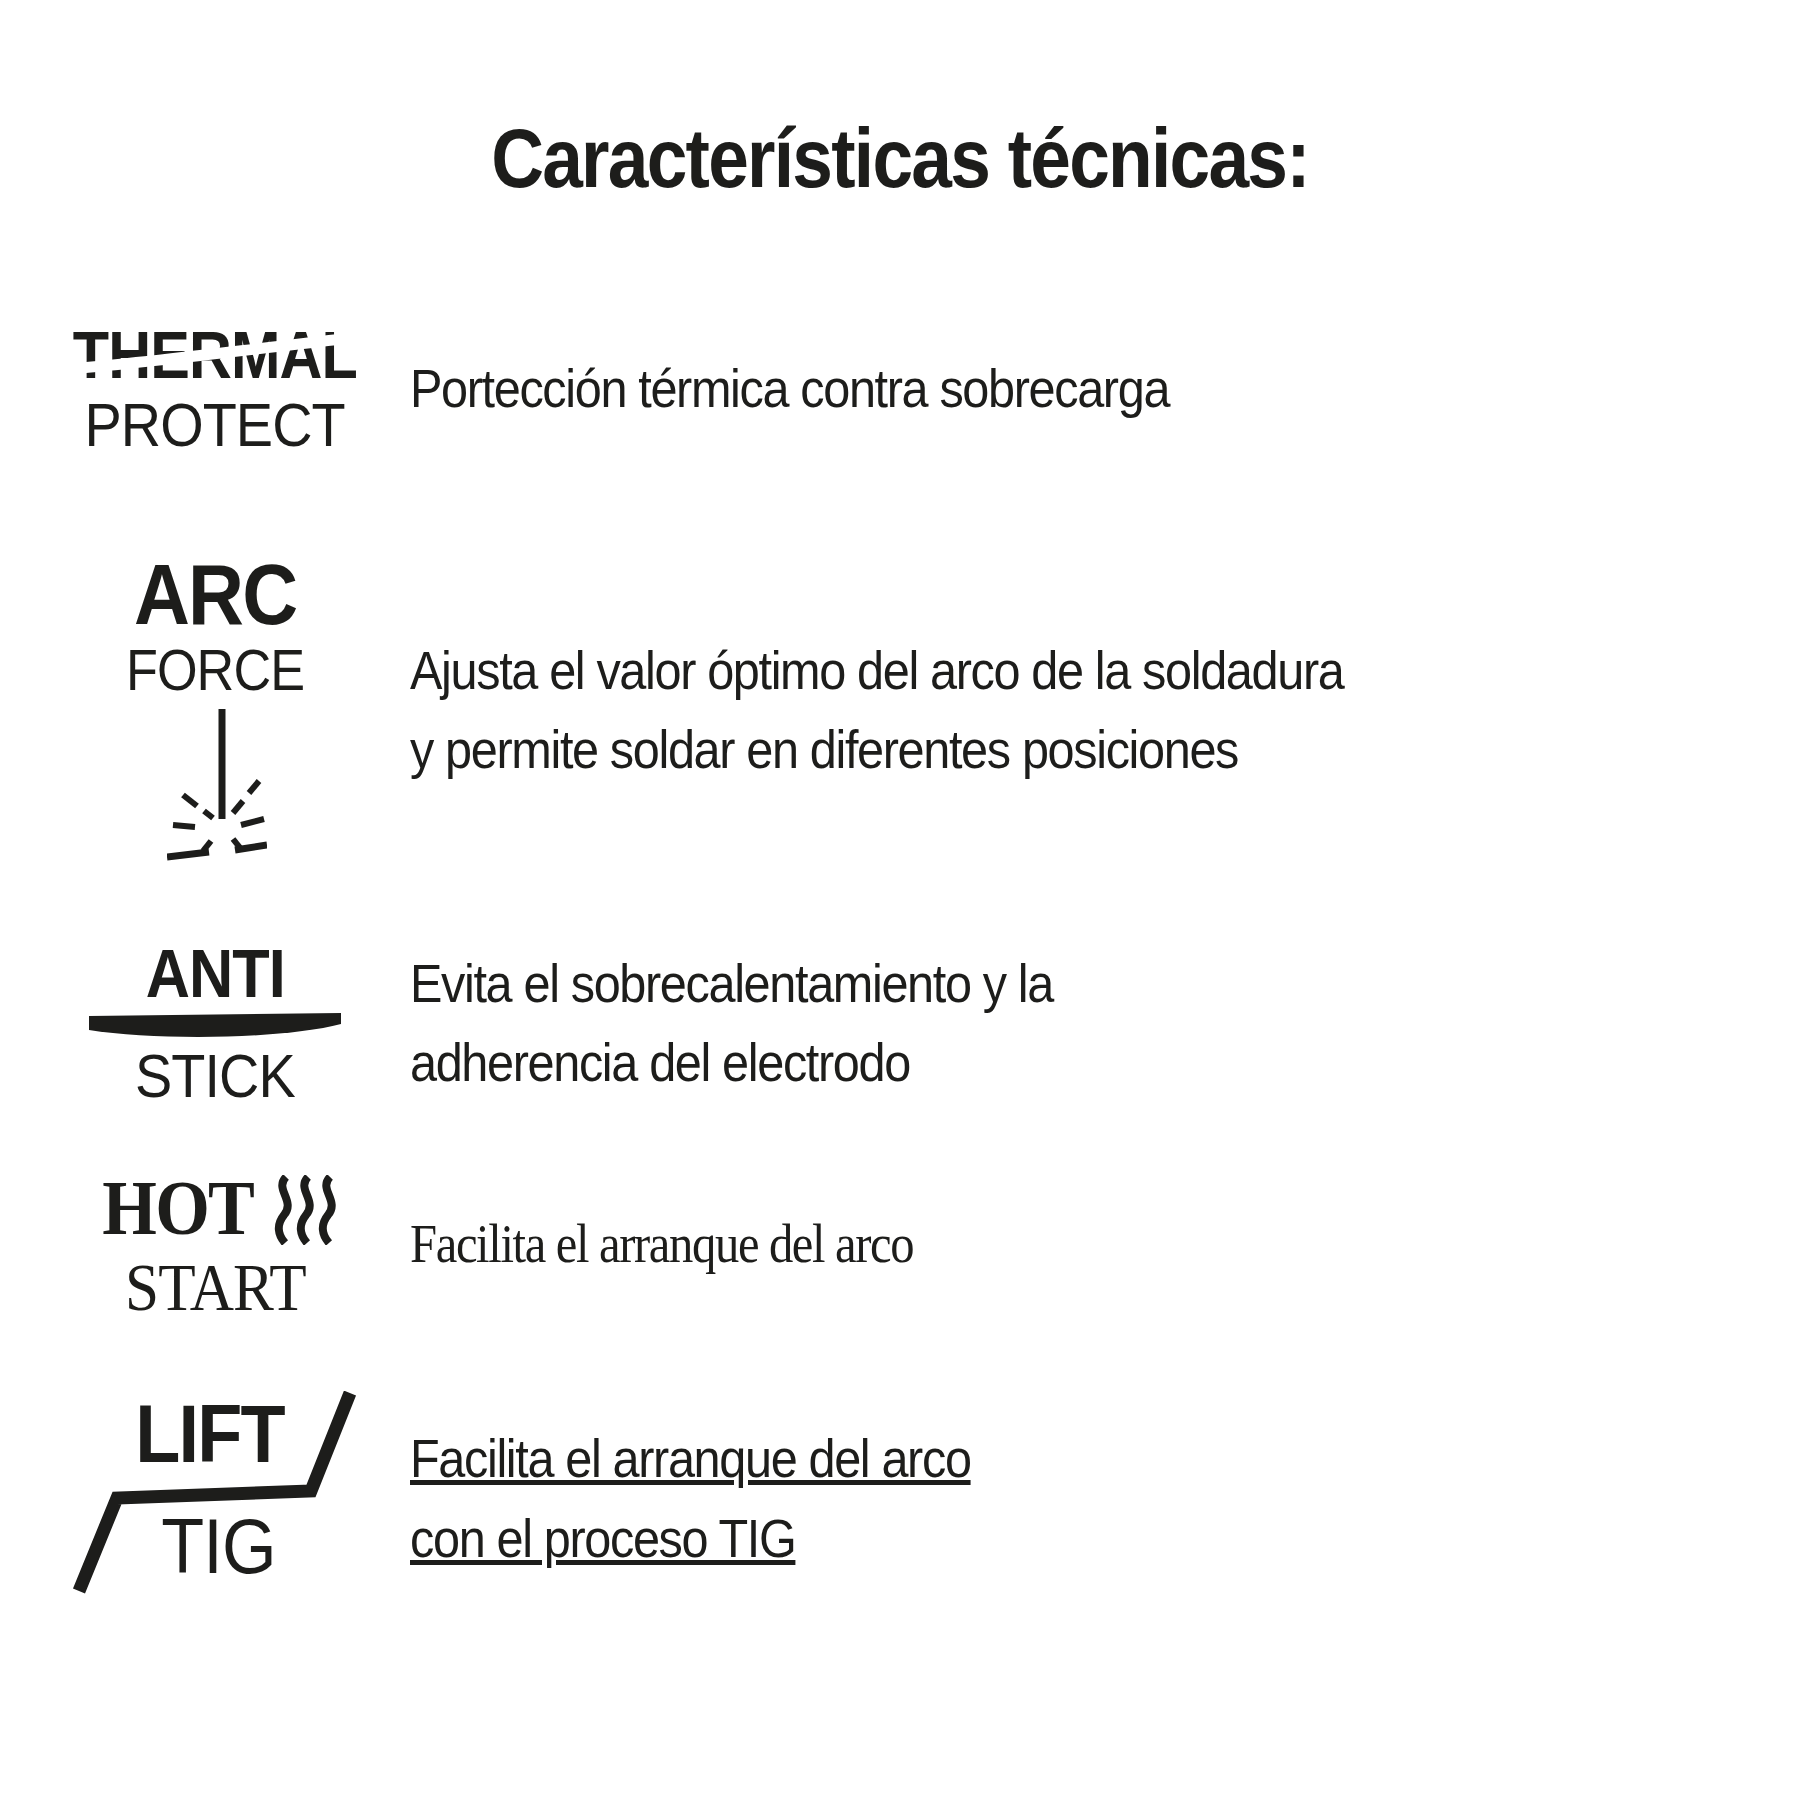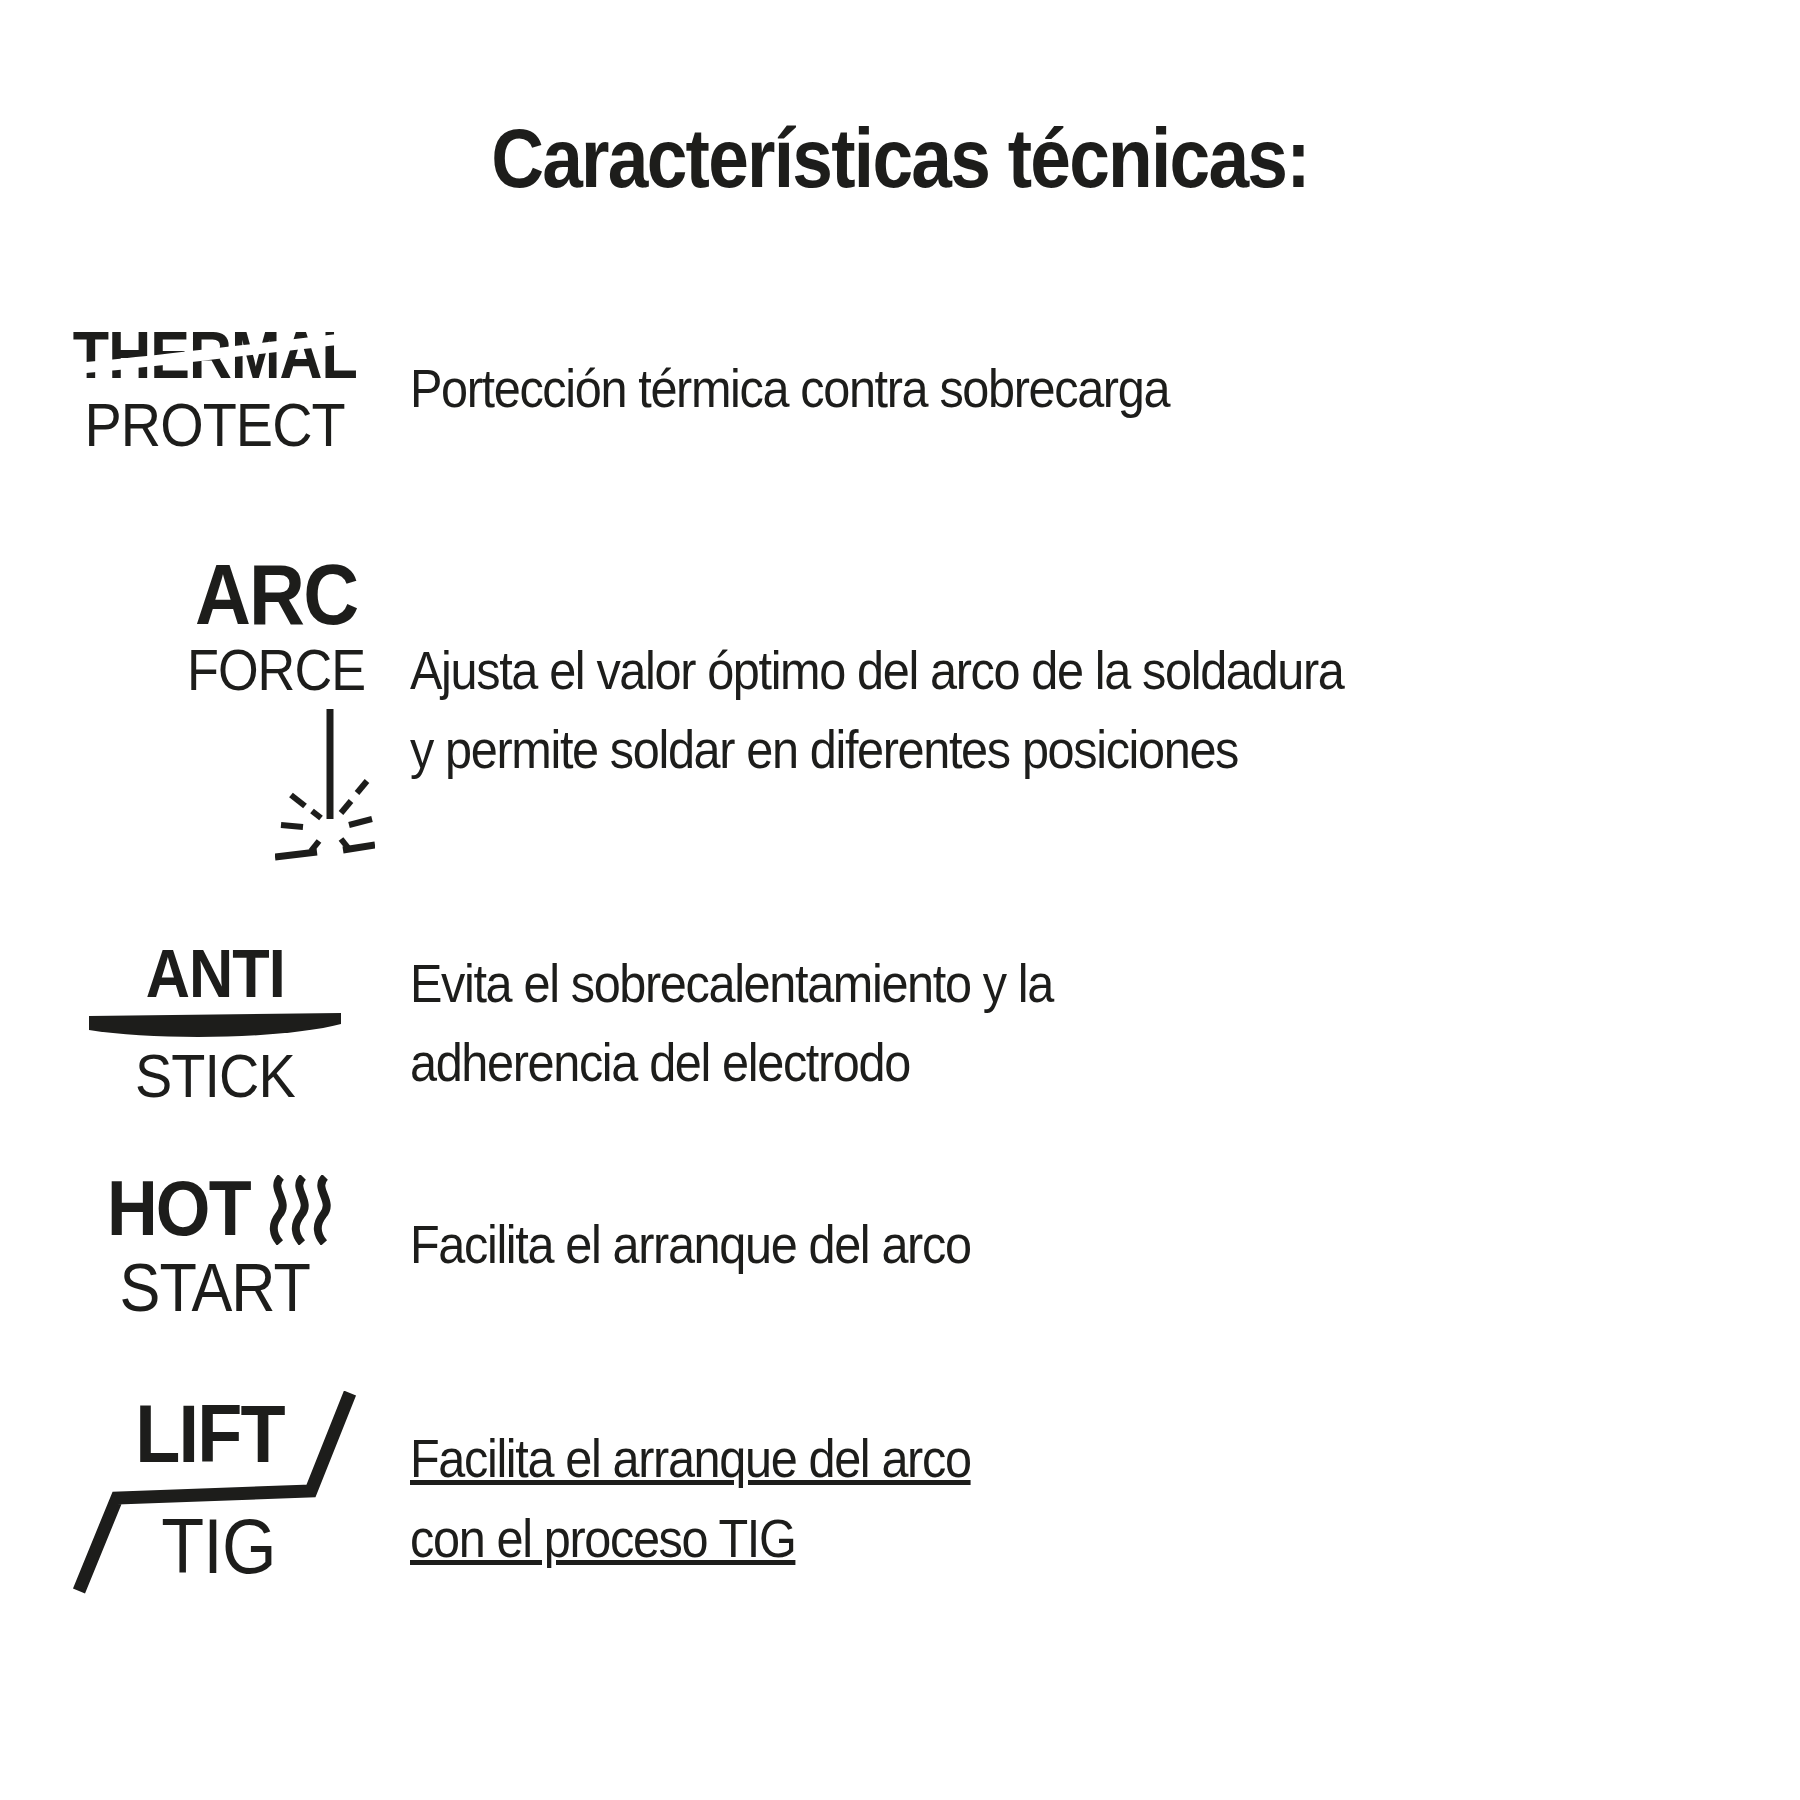--- a/index.html
+++ b/index.html
@@ -25,21 +25,21 @@
   .feature-row{
     display:grid;
     grid-template-columns:320px 1fr;
     column-gap:35px;
     align-items:center;
   }
   .row-1{margin-bottom:62px;}
   .row-2{margin-bottom:95px;}
   .row-3{margin-bottom:70px;}
   .row-4{margin-bottom:62px;}
-  .row-5{margin-bottom:70px;}
+  .row-5{margin-bottom:70px;font-family:Liberation Serif, serif;}
   .row-6{margin-bottom:0;text-decoration:underline;}
 
   .desc{
     font-size:54px;
     line-height:1.47;
     letter-spacing:-1.5px;
     transform:scaleX(0.9);
     transform-origin:left center;
     white-space:nowrap;
   }
@@ -54,21 +54,21 @@
   .igbt-top{font-size:124px;font-weight:bold;letter-spacing:-5px;line-height:0.92;}
   .igbt-bottom{font-size:66px;font-weight:normal;letter-spacing:-2px;margin-top:8px;}
 
   
   .thermal-wrap{position:relative;display:inline-block;}
   .thermal-top{font-size:66px;font-weight:bold;letter-spacing:-1px;}
   .thermal-strike{position:absolute;left:-6px;top:0;width:calc(100% + 12px);height:100%;}
   .thermal-bottom{font-size:62px;font-weight:normal;letter-spacing:-1px;margin-top:6px;}
 
   
-  .logo-arc{align-items:flex-end;}
+  .logo-arc{align-items:center;}
   .arc-stack{display:flex;flex-direction:column;align-items:center;}
   .arc-top{font-size:86px;font-weight:bold;letter-spacing:-2px;}
   .arc-bottom{font-size:58px;font-weight:normal;letter-spacing:-1px;margin-top:4px;}
   .spark-icon{margin-left:4px;margin-top:10px;}
 
   
   .anti-top{font-size:68px;font-weight:bold;letter-spacing:-1px;}
   .anti-bar{margin:6px 0 2px 0;}
   .anti-bottom{font-size:62px;font-weight:normal;letter-spacing:-1px;}
 

